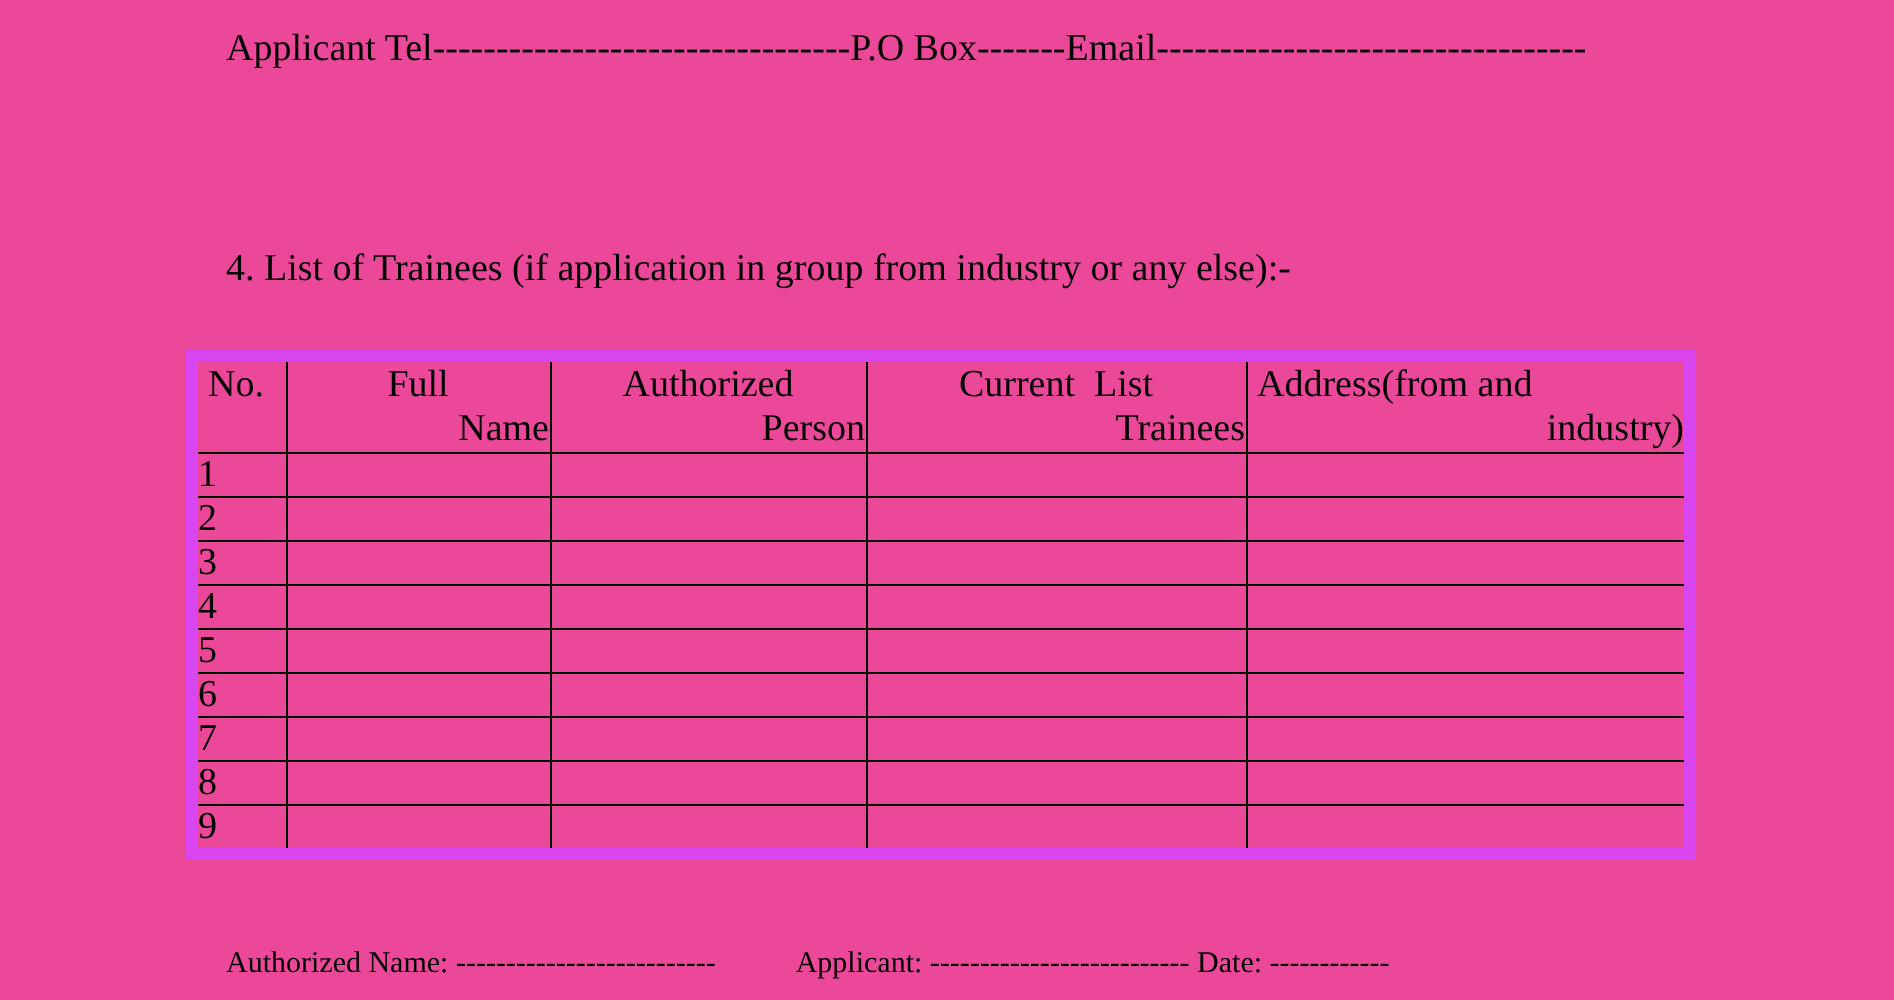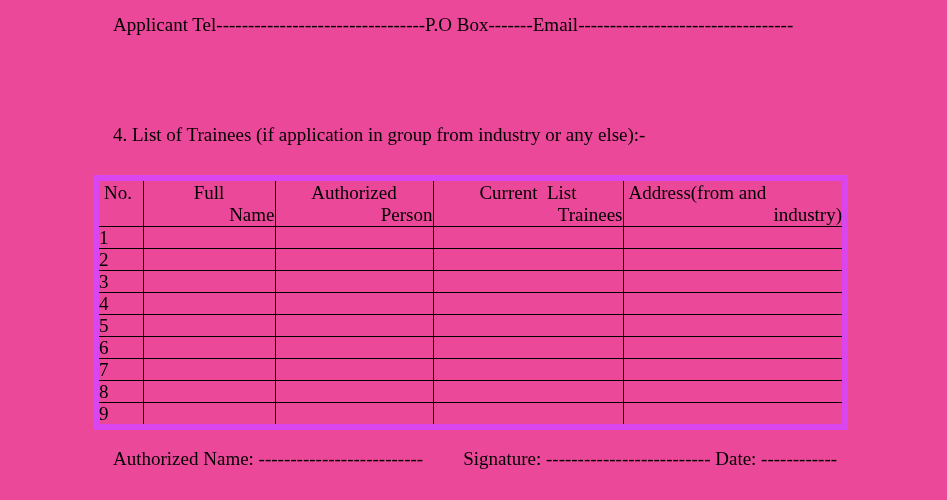--- a/index.html
+++ b/index.html
@@ -66,22 +66,22 @@
     line-height: 22px;
     padding-left: 5px;
     white-space: pre;
   }
   td.rowcell { height: 21px; line-height: 21px; }
   td.num { padding-left: 5px; text-align: left; }
 
   .footer-line {
     position: absolute;
     left: 113px;
-    top: 448px;
-    font-size: 19px;
+    top: 471px;
+    font-size: 15px;
     line-height: 22px;
     white-space: pre;
     display: flex;
   }
   .footer-gap {
     display: inline-block;
     width: 40px;
   }
 </style>
 </head>
@@ -187,16 +187,16 @@
       <td class="rowcell"></td>
       <td class="rowcell"></td>
       <td class="rowcell"></td>
     </tr>
   </tbody>
     </table>
 
   <div class="footer-line">
     <span>Authorized Name: --------------------------</span>
     <span class="footer-gap"></span>
-    <span>Signature: -------------------------- Date: ------------</span>
+    <span>Applicant: -------------------------- Date: ------------</span>
   </div>
 
 </div>
 
 </body></html>

